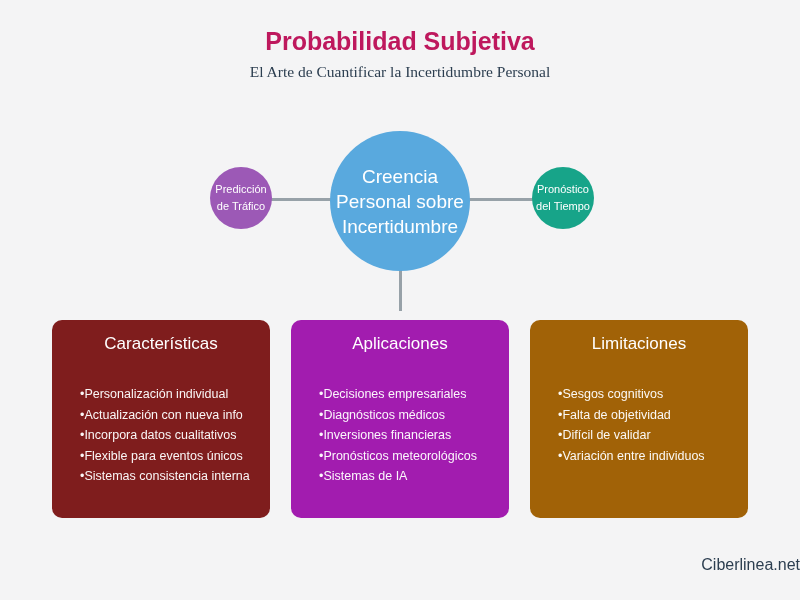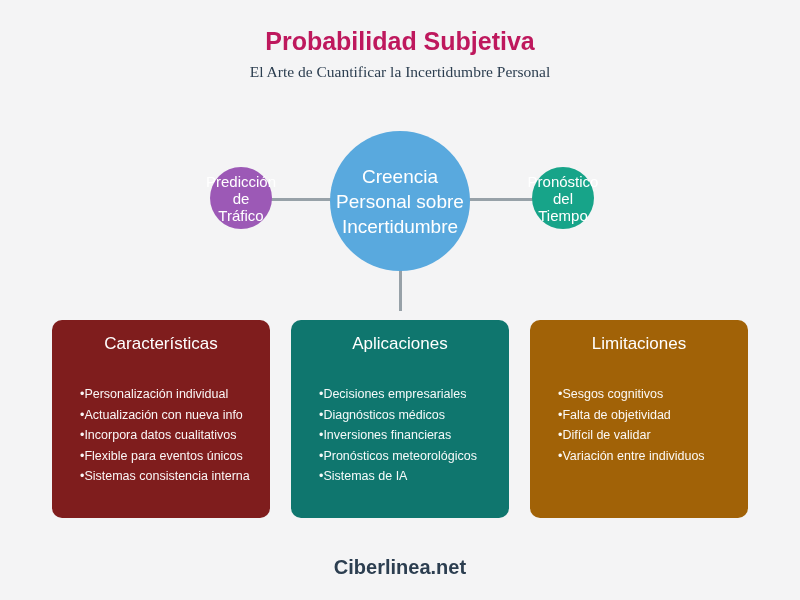--- a/index.html
+++ b/index.html
@@ -26,21 +26,21 @@
   .node {
     position: absolute; z-index: 1;
     border-radius: 50%;
     color: #ffffff;
     display: flex; flex-direction: column;
     justify-content: center; align-items: center;
     text-align: center;
   }
   .node.center { left: 330px; top: 131px; width: 140px; height: 140px;
                  font-size: 19px; line-height: 25px; }
-  .node.small  { width: 62px; height: 62px; font-size: 15px; line-height: 17px; }
+  .node.small  { width: 62px; height: 62px; font-size: 11px; line-height: 17px; }
   .node.small.left  { left: 210px; top: 167px; }
   .node.small.right { left: 532px; top: 167px; }
   .card {
     position: absolute; top: 320px;
     width: 218px; height: 198px;
     border-radius: 10px;
     color: #ffffff;
     box-sizing: border-box;
   }
   .card.c0 { left: 52px; }
@@ -54,21 +54,21 @@
     list-style: none;
     margin: 30px 0 0; padding: 0 12px 0 28px;
   }
   .card li {
     font-size: 12.5px; line-height: 20.6px;
     color: rgba(255,255,255,0.96);
   }
   .card li::before { content: "\2022 "; }
   .page-footer {
     position: absolute; top: 556px; left: 0; width: 100%;
-    text-align: center; font-size: 20px; font-weight: bold; color: #2c3e50;
+    text-align: right; font-size: 16px; font-weight: normal; color: #2c3e50;
   }
 </style>
 </head>
 <body style="background-color: rgb(244, 244, 245);">
 
 <h1 class="page-title">Probabilidad Subjetiva</h1>
 <div class="page-subtitle">El Arte de Cuantificar la Incertidumbre Personal</div>
 
 <div class="connector h-left" style="background-color: rgb(151, 161, 168);"></div>
 <div class="connector h-right" style="background-color: rgb(151, 161, 168);"></div>
@@ -94,21 +94,21 @@
   <h2>Características</h2>
   <ul>
     <li>Personalización individual</li>
     <li>Actualización con nueva info</li>
     <li>Incorpora datos cualitativos</li>
     <li>Flexible para eventos únicos</li>
     <li>Sistemas consistencia interna</li>
   </ul>
 </div>
 
-<div class="card c1" style="background-color: #0f766e;">
+<div class="card c1" style="background-color: #a21caf;">
   <h2>Aplicaciones</h2>
   <ul>
     <li>Decisiones empresariales</li>
     <li>Diagnósticos médicos</li>
     <li>Inversiones financieras</li>
     <li>Pronósticos meteorológicos</li>
     <li>Sistemas de IA</li>
   </ul>
 </div>
 

